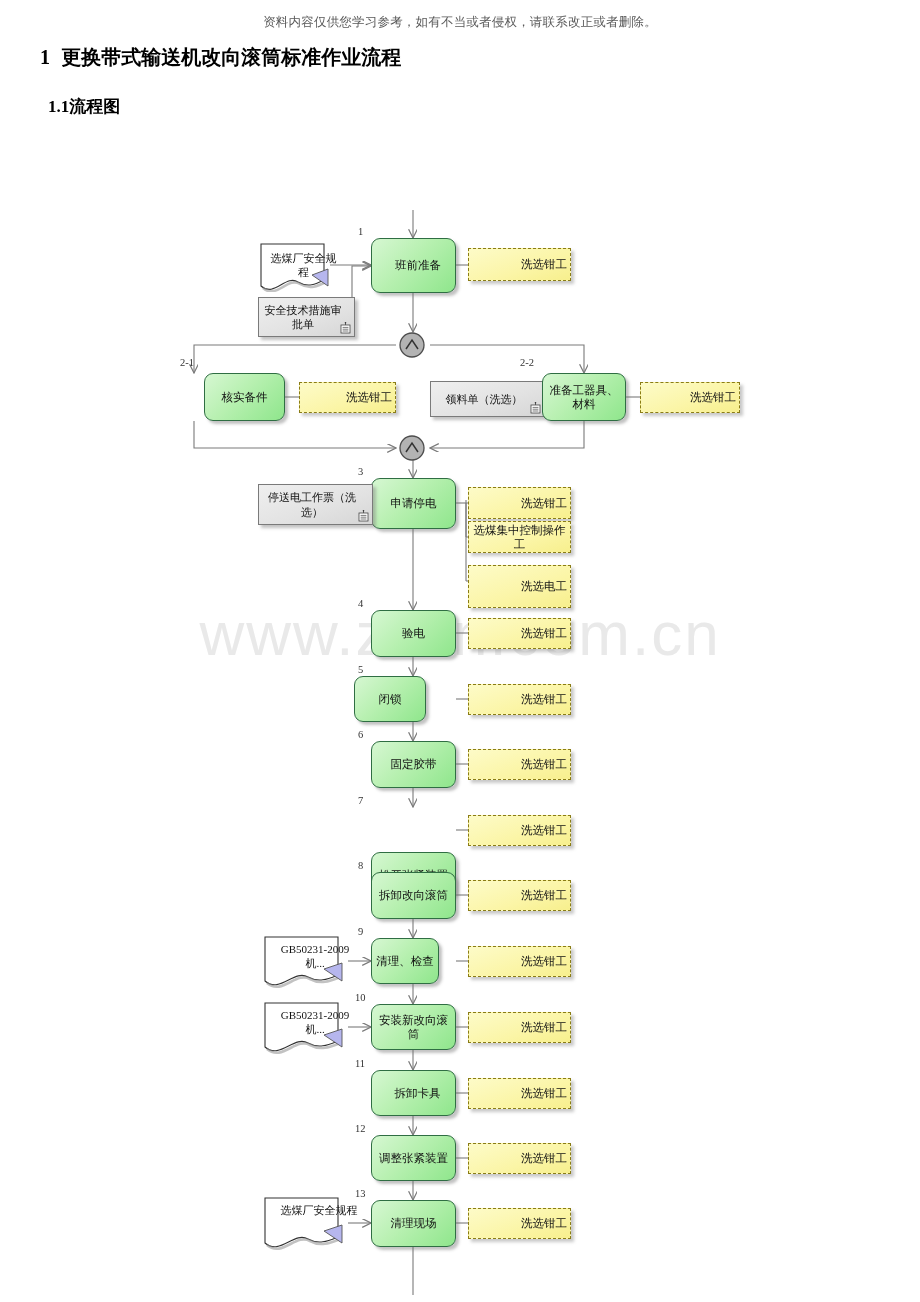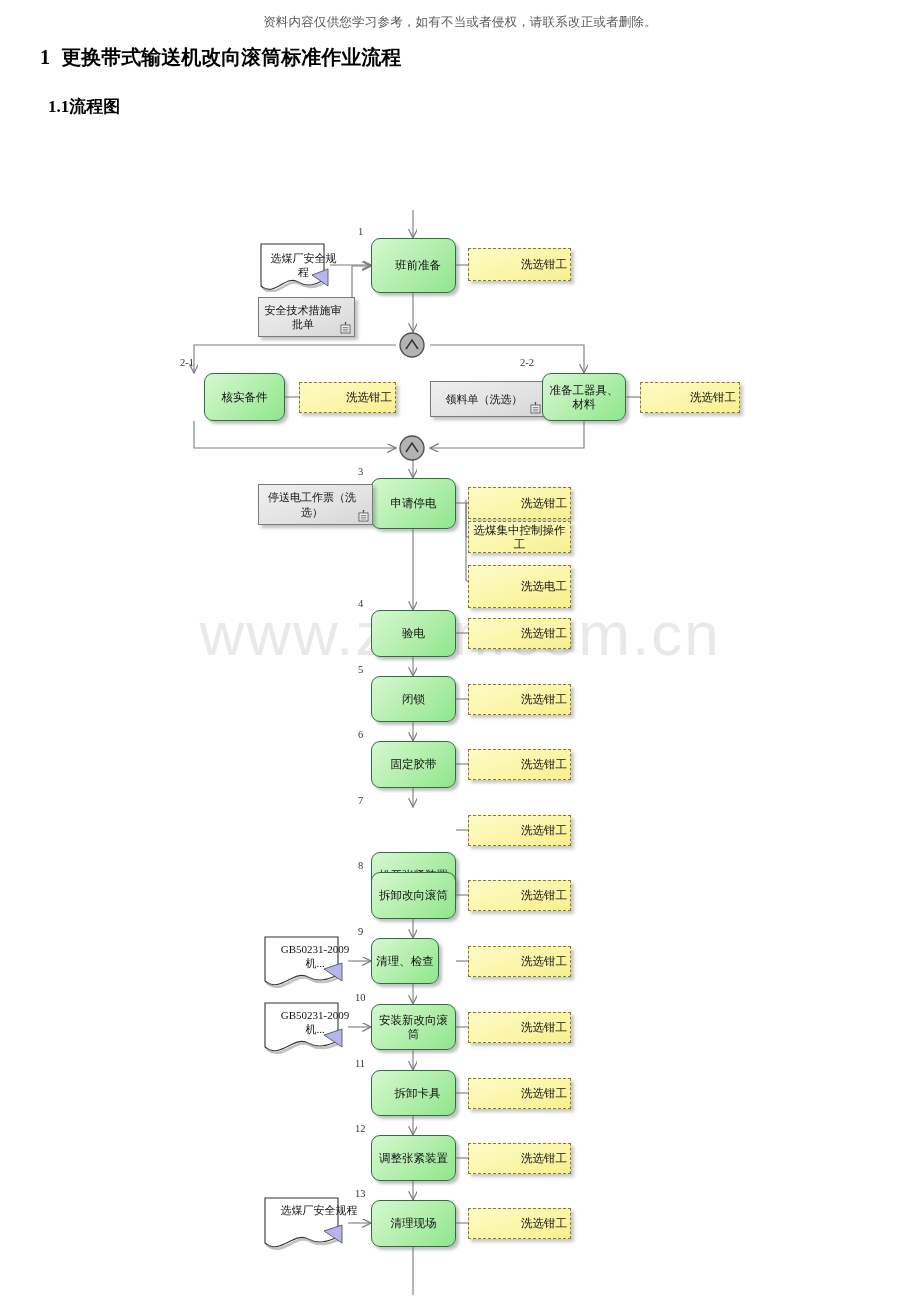--- a/index.html
+++ b/index.html
@@ -310,21 +310,21 @@
     <span>洗选电工</span>
   </div>
 
   <div class="node proc" style="left:371px;top:610px;width:85px;height:47px;">
     <span>验电</span>
   </div>
   <div class="node role" style="left:468px;top:618px;width:103px;height:31px;">
     <span>洗选钳工</span>
   </div>
 
-  <div class="node proc" style="left:371px;top:676px;width:85px;height:46px;">
+  <div class="node proc" style="left:354px;top:676px;width:72px;height:46px;">
     <span>闭锁</span>
   </div>
   <div class="node role" style="left:468px;top:684px;width:103px;height:31px;">
     <span>洗选钳工</span>
   </div>
 
   <div class="node proc" style="left:371px;top:741px;width:85px;height:47px;">
     <span>固定胶带</span>
   </div>
   <div class="node role" style="left:468px;top:749px;width:103px;height:31px;">

